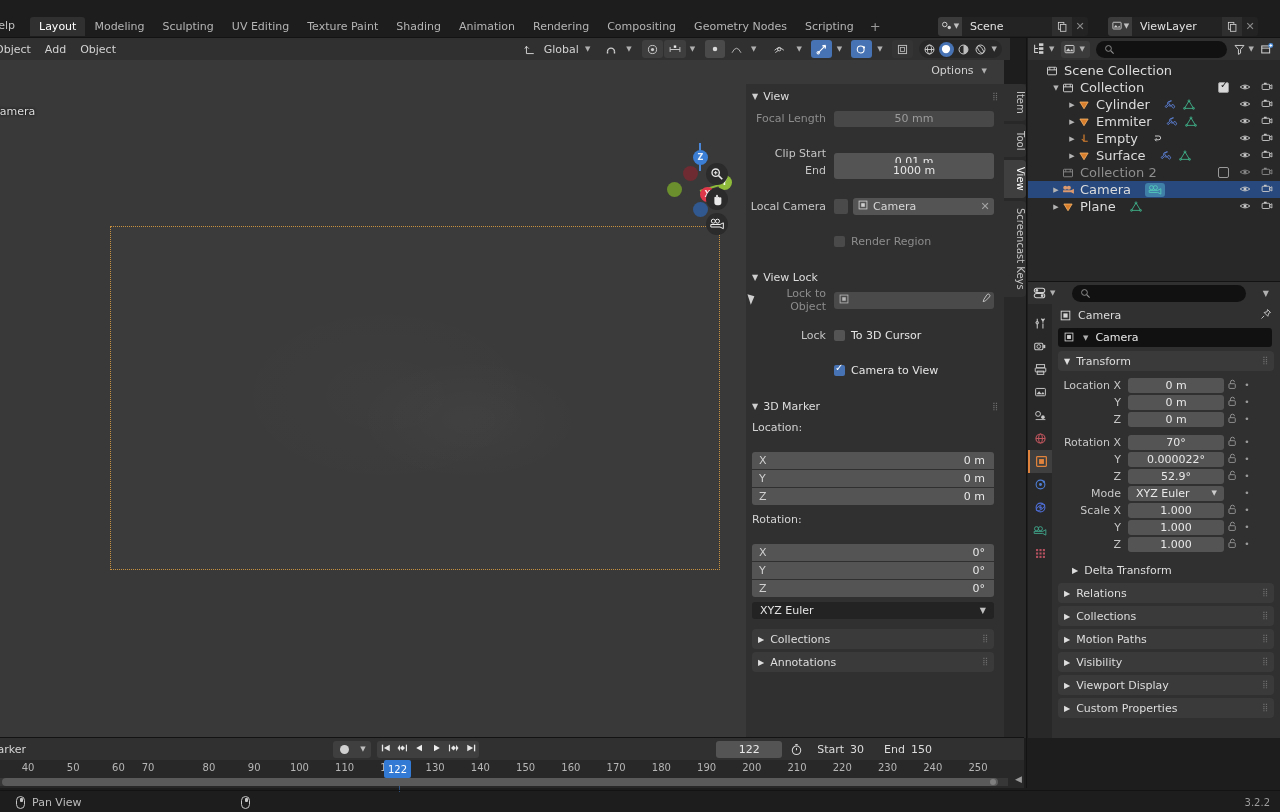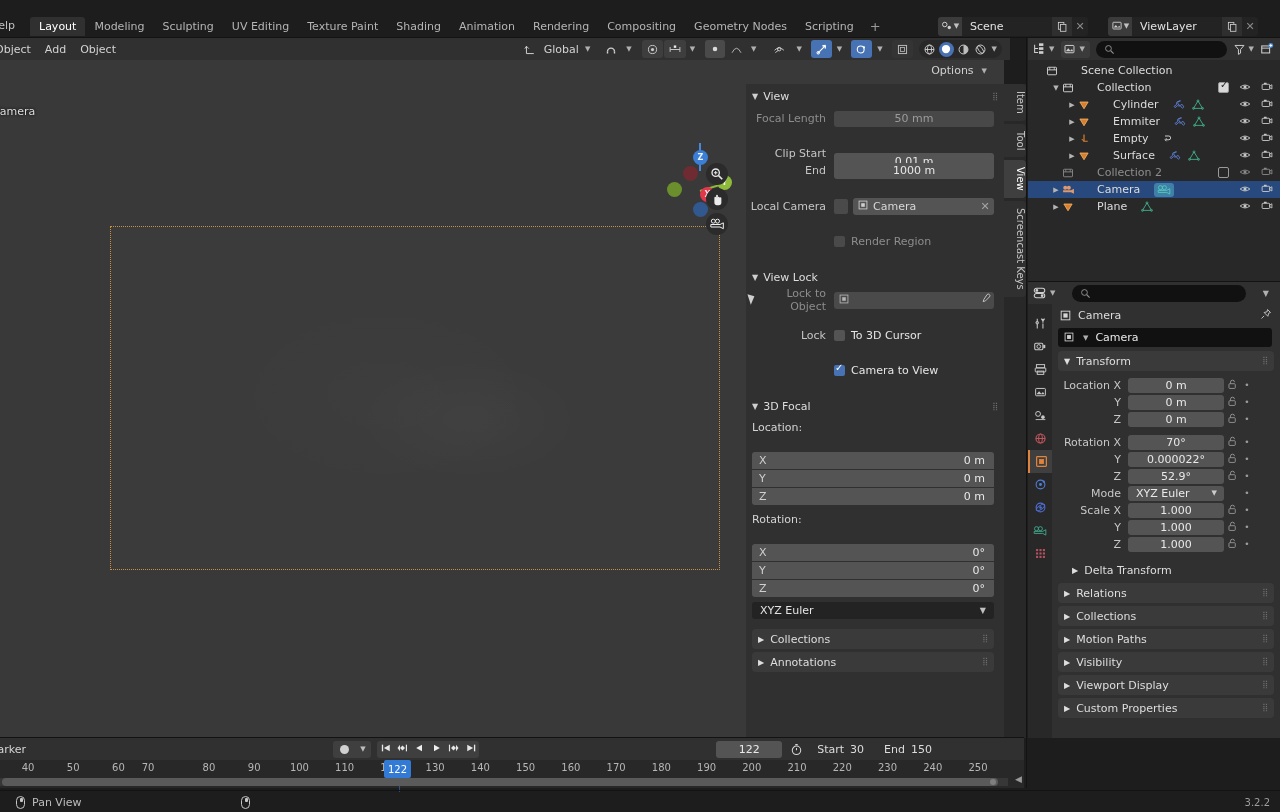--- a/index.html
+++ b/index.html
@@ -104,21 +104,21 @@
       height:20px; padding:0 6px; color:#dedede; font-size:11px; }
 
   
   .outliner { position:absolute; left:1028px; top:38px; width:252px; height:244px; background:#282828; }
   .out-header { height:22px; background:#303030; display:flex; align-items:center; padding:0 4px; }
   .search-box { flex:1; height:17px; background:#111111; border-radius:9px; display:flex; align-items:center; padding:0 8px; margin:0 6px; color:#777; }
   .out-rows { padding-top:2px; }
   .orow { display:flex; align-items:center; height:17px; padding-right:4px; position:relative; }
   .orow.sel { background:#27497d; }
   .otri { width:12px; text-align:center; color:#b4b4b4; font-size:7px; }
-  .oname { color:#dcdcdc; font-size:11px; margin-left:20px; white-space:nowrap; }
+  .oname { color:#dcdcdc; font-size:13px; margin-left:3px; white-space:nowrap; }
   .oname.dim { color:#8e8e8e; }
   .orights { margin-left:auto; display:flex; align-items:center; gap:10px; padding-right:3px; }
   .oicon { font-size:10px; color:#b9b9b9; }
   .oicon.dim { color:#777; }
 
   
   .props { position:absolute; left:1028px; top:282px; width:252px; height:456px; background:#303030; }
   .props-head { height:22px; background:#303030; display:flex; align-items:center; padding:0 4px; }
   .ptabs { position:absolute; left:0; top:22px; width:24px; bottom:0; background:#282828; padding-top:8px; }
   .ptabicon { width:24px; height:23px; display:flex; align-items:center; justify-content:center; font-size:12px; }
@@ -490,21 +490,21 @@
         <div class="rlabel"></div>
         <div class="checkrow">
           <span class="cb on"></span>
           <span>Camera to View</span>
         </div>
       </div>
     </div>
 
     <div class="sec-head" style="margin-top:12px;">
       <span class="tri">▼</span>
-      <span>3D Focal</span>
+      <span>3D Marker</span>
       <span class="grip">⣿</span>
     </div>
 
     <div style="padding:2px 10px 0 6px;">
       <div class="subhead" style="padding-left:0;">Location:</div>
       <div class="fld stack-top" style="height:17px;">
         <span class="lf">X</span>
         <span class="rt">0 m</span>
       </div>
       <div class="fld stack-mid" style="height:17px;margin-top:1px;">

